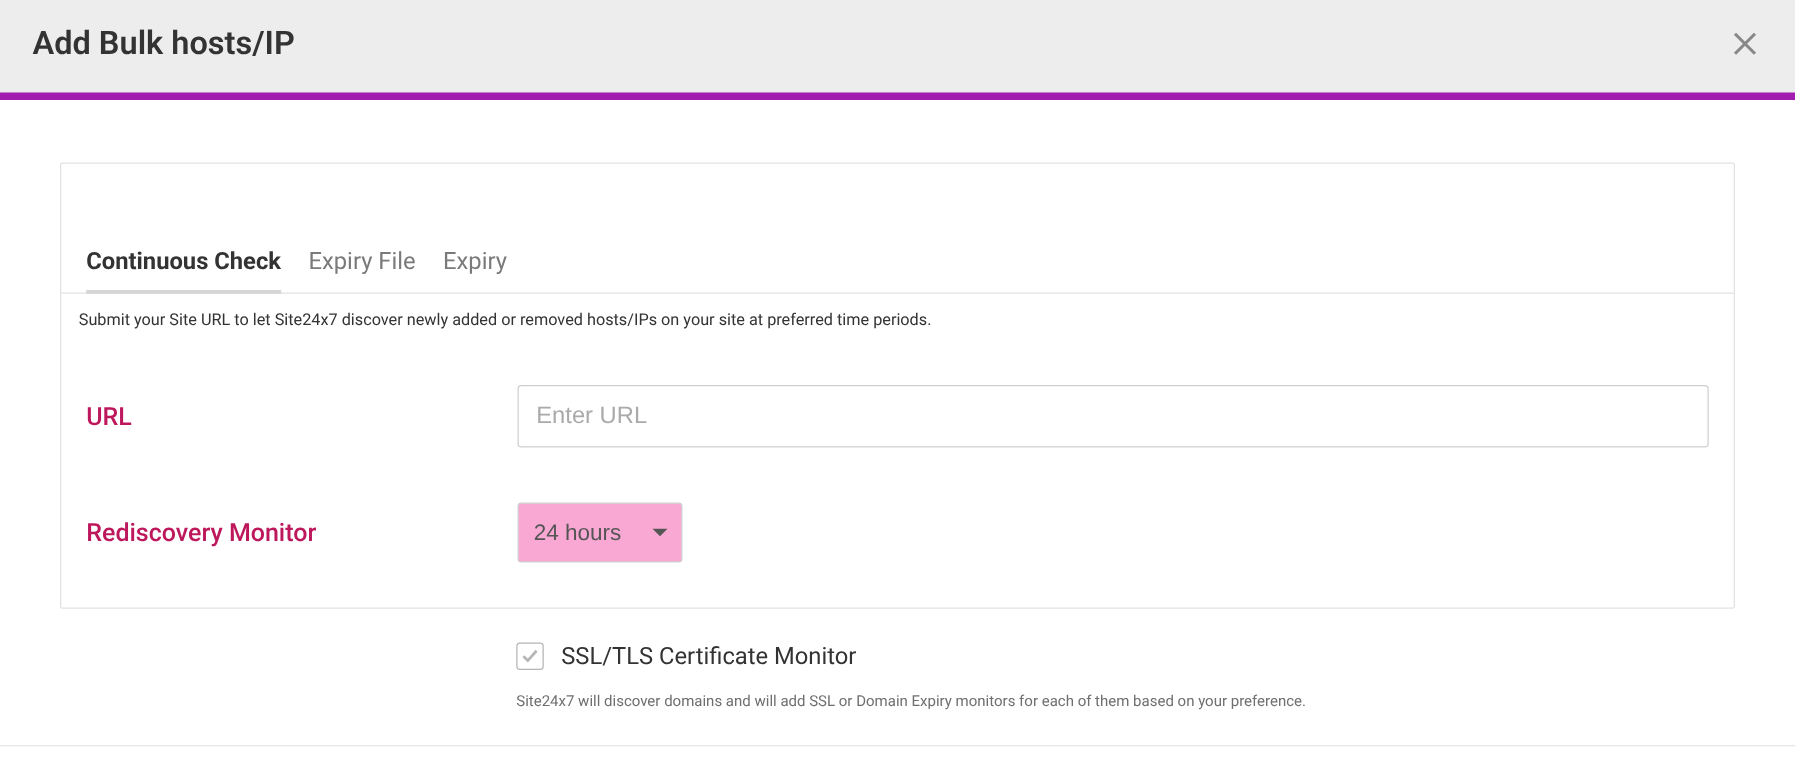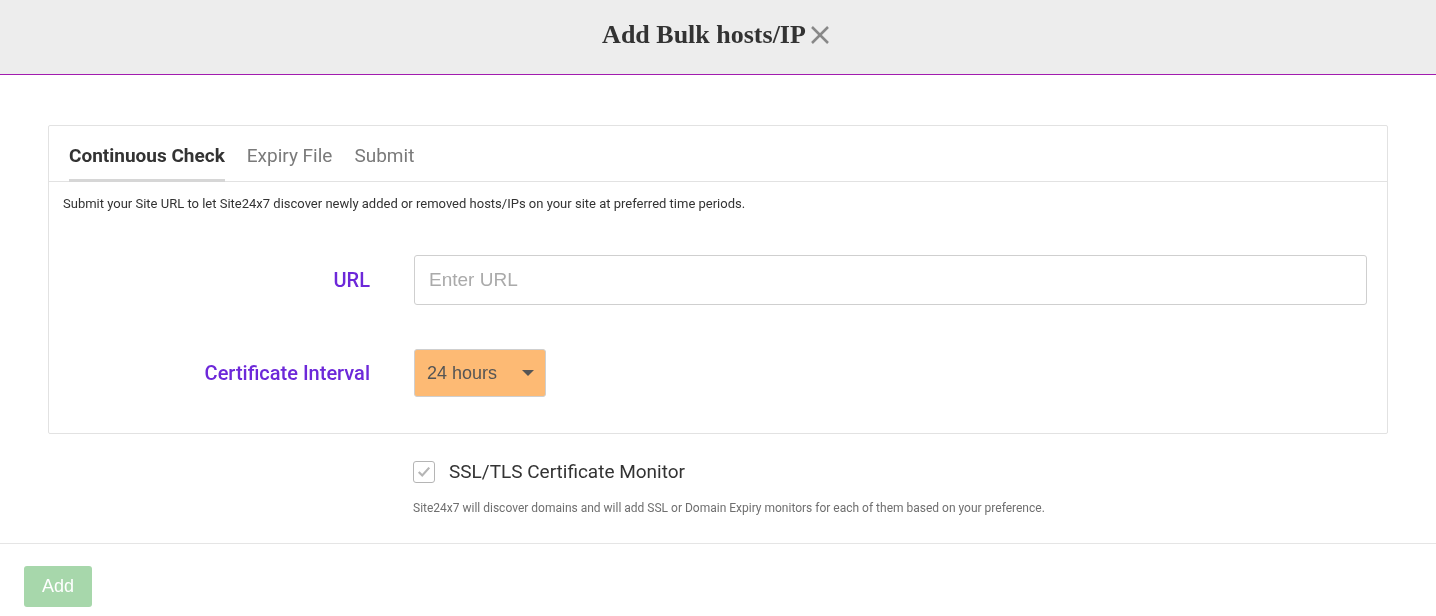--- a/index.html
+++ b/index.html
@@ -10,24 +10,23 @@
     body {
       font-family: -apple-system, BlinkMacSystemFont, "Segoe UI", Roboto, "Helvetica Neue", Arial, sans-serif;
       background: #ffffff;
       color: #333;
       width: 1436px;
     }
     .header {
       background: #ededed;
       padding: 20px 26px 24px 26px;
       display: flex;
-      justify-content: center;
-      align-items: center;
-      border-bottom: 1px solid #a21caf;
-      font-family: Liberation Serif, serif;
+      justify-content: space-between;
+      align-items: center;
+      border-bottom: 6px solid #a21caf;
     }
     .header-title {
       font-size: 26px;
       font-weight: 600;
       color: #333;
     }
     .close-btn {
       cursor: pointer;
       color: #888;
       width: 28px;
@@ -55,20 +54,21 @@
       padding: 18px 20px 0 20px;
       border-bottom: 1px solid #e2e2e2;
       gap: 22px;
     }
     .tab {
       font-size: 19px;
       color: #7a7a7a;
       padding-bottom: 14px;
       cursor: pointer;
       position: relative;
+      margin-top: 48px;
     }
     .tab.active {
       color: #333;
       font-weight: 700;
     }
     .tab.active::after {
       content: "";
       position: absolute;
       left: 0;
       right: 0;
@@ -82,23 +82,22 @@
       color: #333;
     }
     .form-row {
       display: flex;
       align-items: center;
       margin-top: 44px;
       padding: 0 20px;
     }
     .form-label {
       width: 345px;
-      text-align: right;
       font-size: 20px;
-      color: #6d28d9;
+      color: #be185d;
       padding-right: 44px;
       font-weight: 500;
     }
     .form-control-wrap {
       flex: 1;
       border-radius: 12px;
     }
     .url-input {
       width: 100%;
       max-width: 964px;
@@ -117,21 +116,21 @@
       display: inline-block;
     }
     .select-input {
       width: 132px;
       height: 48px;
       border: 1px solid #cfcfcf;
       border-radius: 3px;
       padding: 0 34px 0 12px;
       font-size: 18px;
       color: #555;
-      background: #fdba74;
+      background: #f9a8d4;
       appearance: none;
       -webkit-appearance: none;
       cursor: pointer;
     }
     .select-caret {
       position: absolute;
       right: 12px;
       top: 50%;
       transform: translateY(-50%);
       pointer-events: none;
@@ -216,34 +215,34 @@
     </svg>
   </div>
 </div>
 
 <div class="content">
   <div class="panel">
 
     <div class="tabs">
       <div class="tab active">Continuous Check</div>
       <div class="tab">Expiry File</div>
-      <div class="tab">Submit</div>
+      <div class="tab">Expiry</div>
     </div>
 
     <div class="tab-description">Submit your Site URL to let Site24x7 discover newly added or removed hosts/IPs on your site at preferred time periods.</div>
 
     <div class="form-row">
       <div class="form-label">URL</div>
       <div class="form-control-wrap">
         <input type="text" class="url-input" placeholder="Enter URL" style="">
       </div>
     </div>
 
     <div class="form-row">
-      <div class="form-label">Certificate Interval</div>
+      <div class="form-label">Rediscovery Monitor</div>
       <div class="form-control-wrap">
         <div class="select-wrap">
           <input type="text" readonly="" class="select-input" value="24 hours" style="">
           <div class="select-caret"></div>
         </div>
       </div>
     </div>
 
   </div>
 

